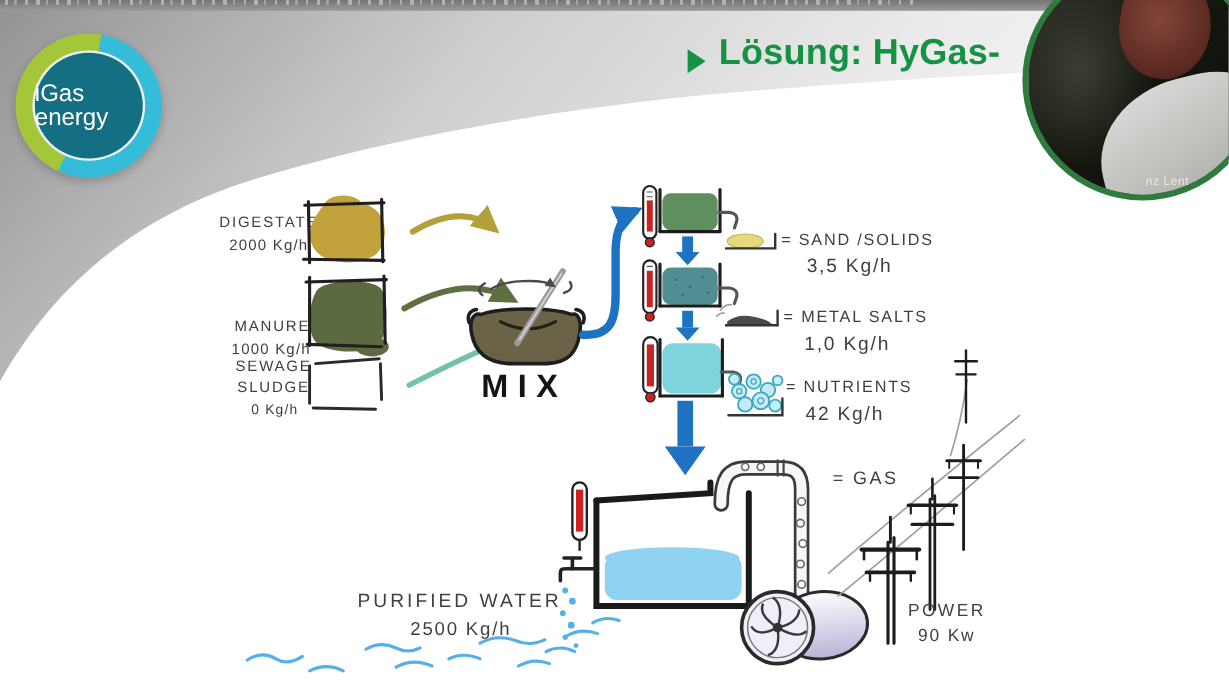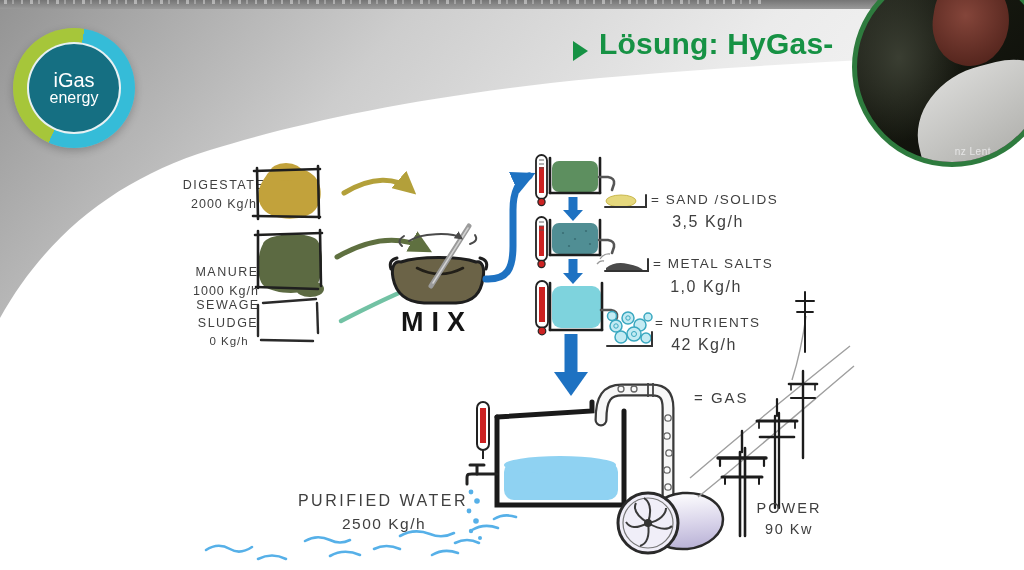--- a/index.html
+++ b/index.html
@@ -23,25 +23,25 @@
   .sketch-label{fill:#3f3f3f;}
   
   .logo{
     position:absolute;left:13px;top:28px;width:122px;height:120px;border-radius:50%;z-index:6;
     background:conic-gradient(from 205deg, var(--c-brand_lime,#a6c63a) 0deg 165deg, var(--c-brand_cyan,#35bcd8) 165deg 360deg);
     box-shadow:0 3px 8px rgba(0,0,0,.22);
   }
   .logo-disc{
     position:absolute;inset:14px;border-radius:50%;background:var(--c-brand_teal_disc,#156f82);
     border:2px solid rgba(255,255,255,.9);
-    display:flex;flex-direction:column;align-items:center;justify-content:center;
+    display:flex;flex-direction:column;justify-content:center;
     color:#fff;line-height:1.02;
   }
   .logo-disc .l1{font-size:20px;}
-  .logo-disc .l2{font-size:16px;}
+  .logo-disc .l2{font-size:20px;}
   
   .title{position:absolute;left:573px;top:27px;display:flex;align-items:flex-end;gap:11px;z-index:6;white-space:nowrap;}
   .title-bullet{width:0;height:0;border-left:15px solid var(--c-title_green,#169244);
     border-top:10px solid transparent;border-bottom:10px solid transparent;}
   .title-text{font-size:30px;font-weight:bold;color:var(--c-title_green,#169244);letter-spacing:.2px;}
   
   .webcam{
     position:absolute;left:852px;top:-33px;width:190px;height:190px;border-radius:50%;
     border:5px solid var(--c-webcam_border_green,#2e7b3e);overflow:hidden;z-index:7;
     background:

